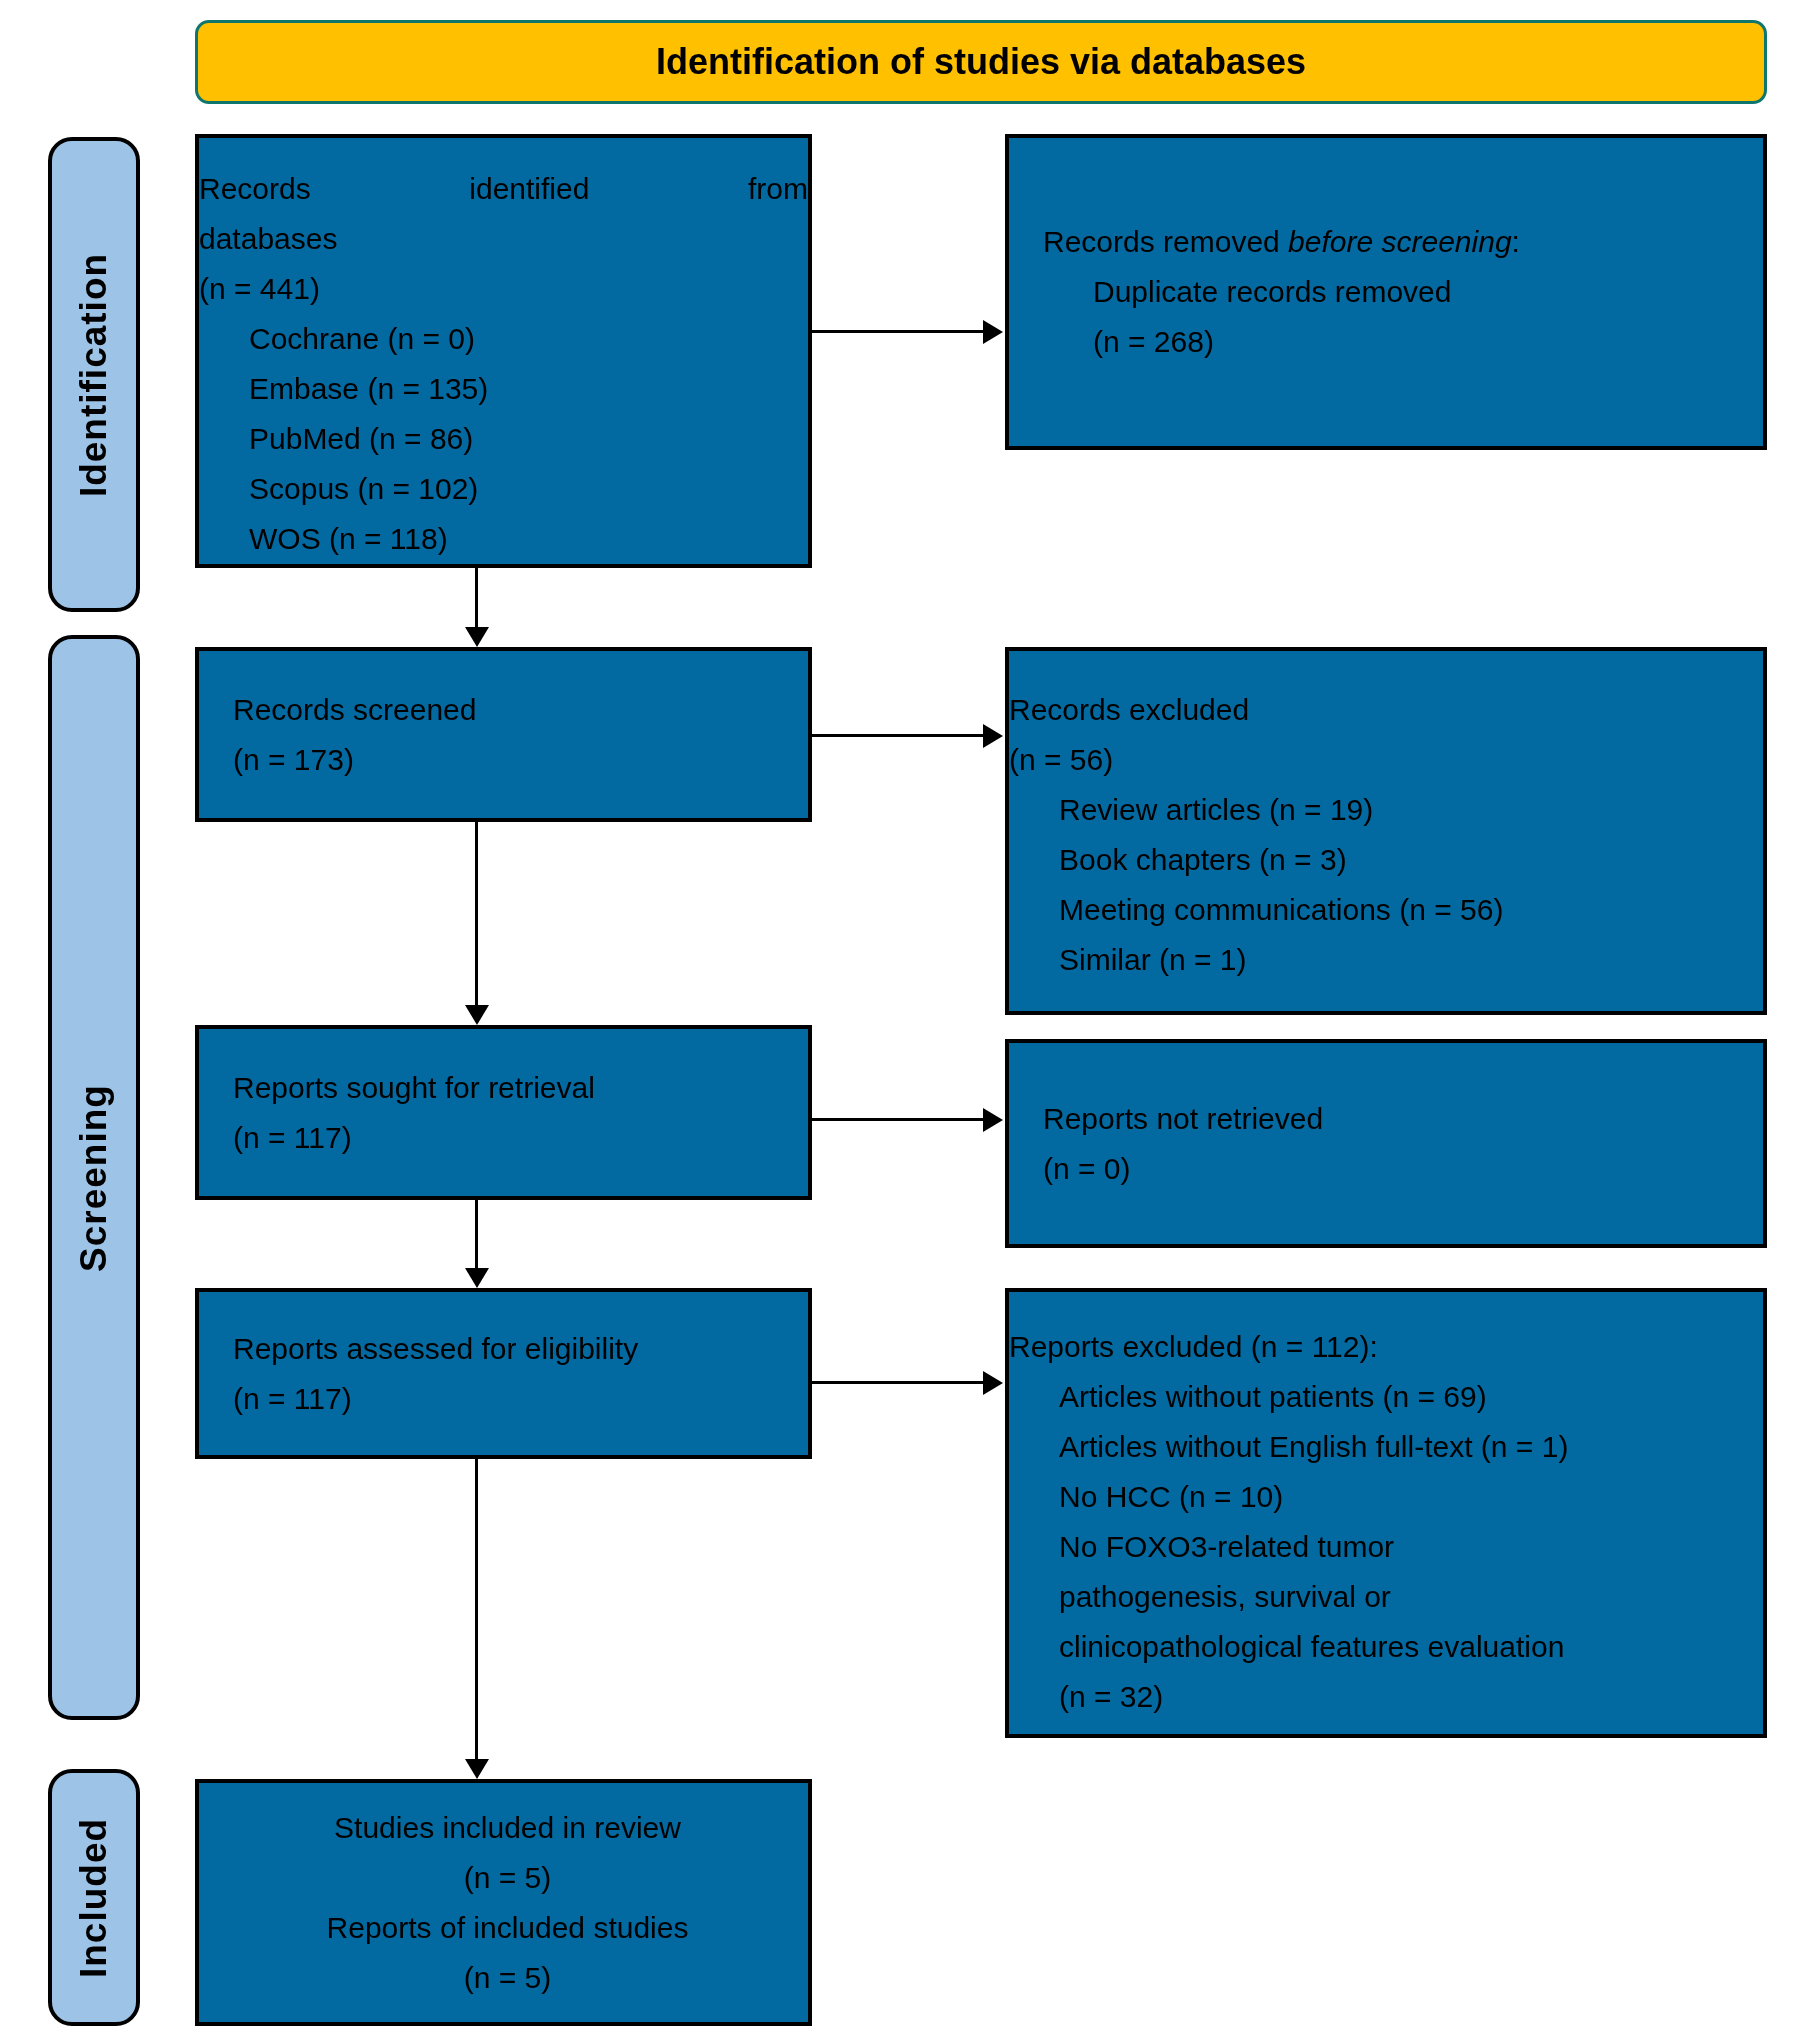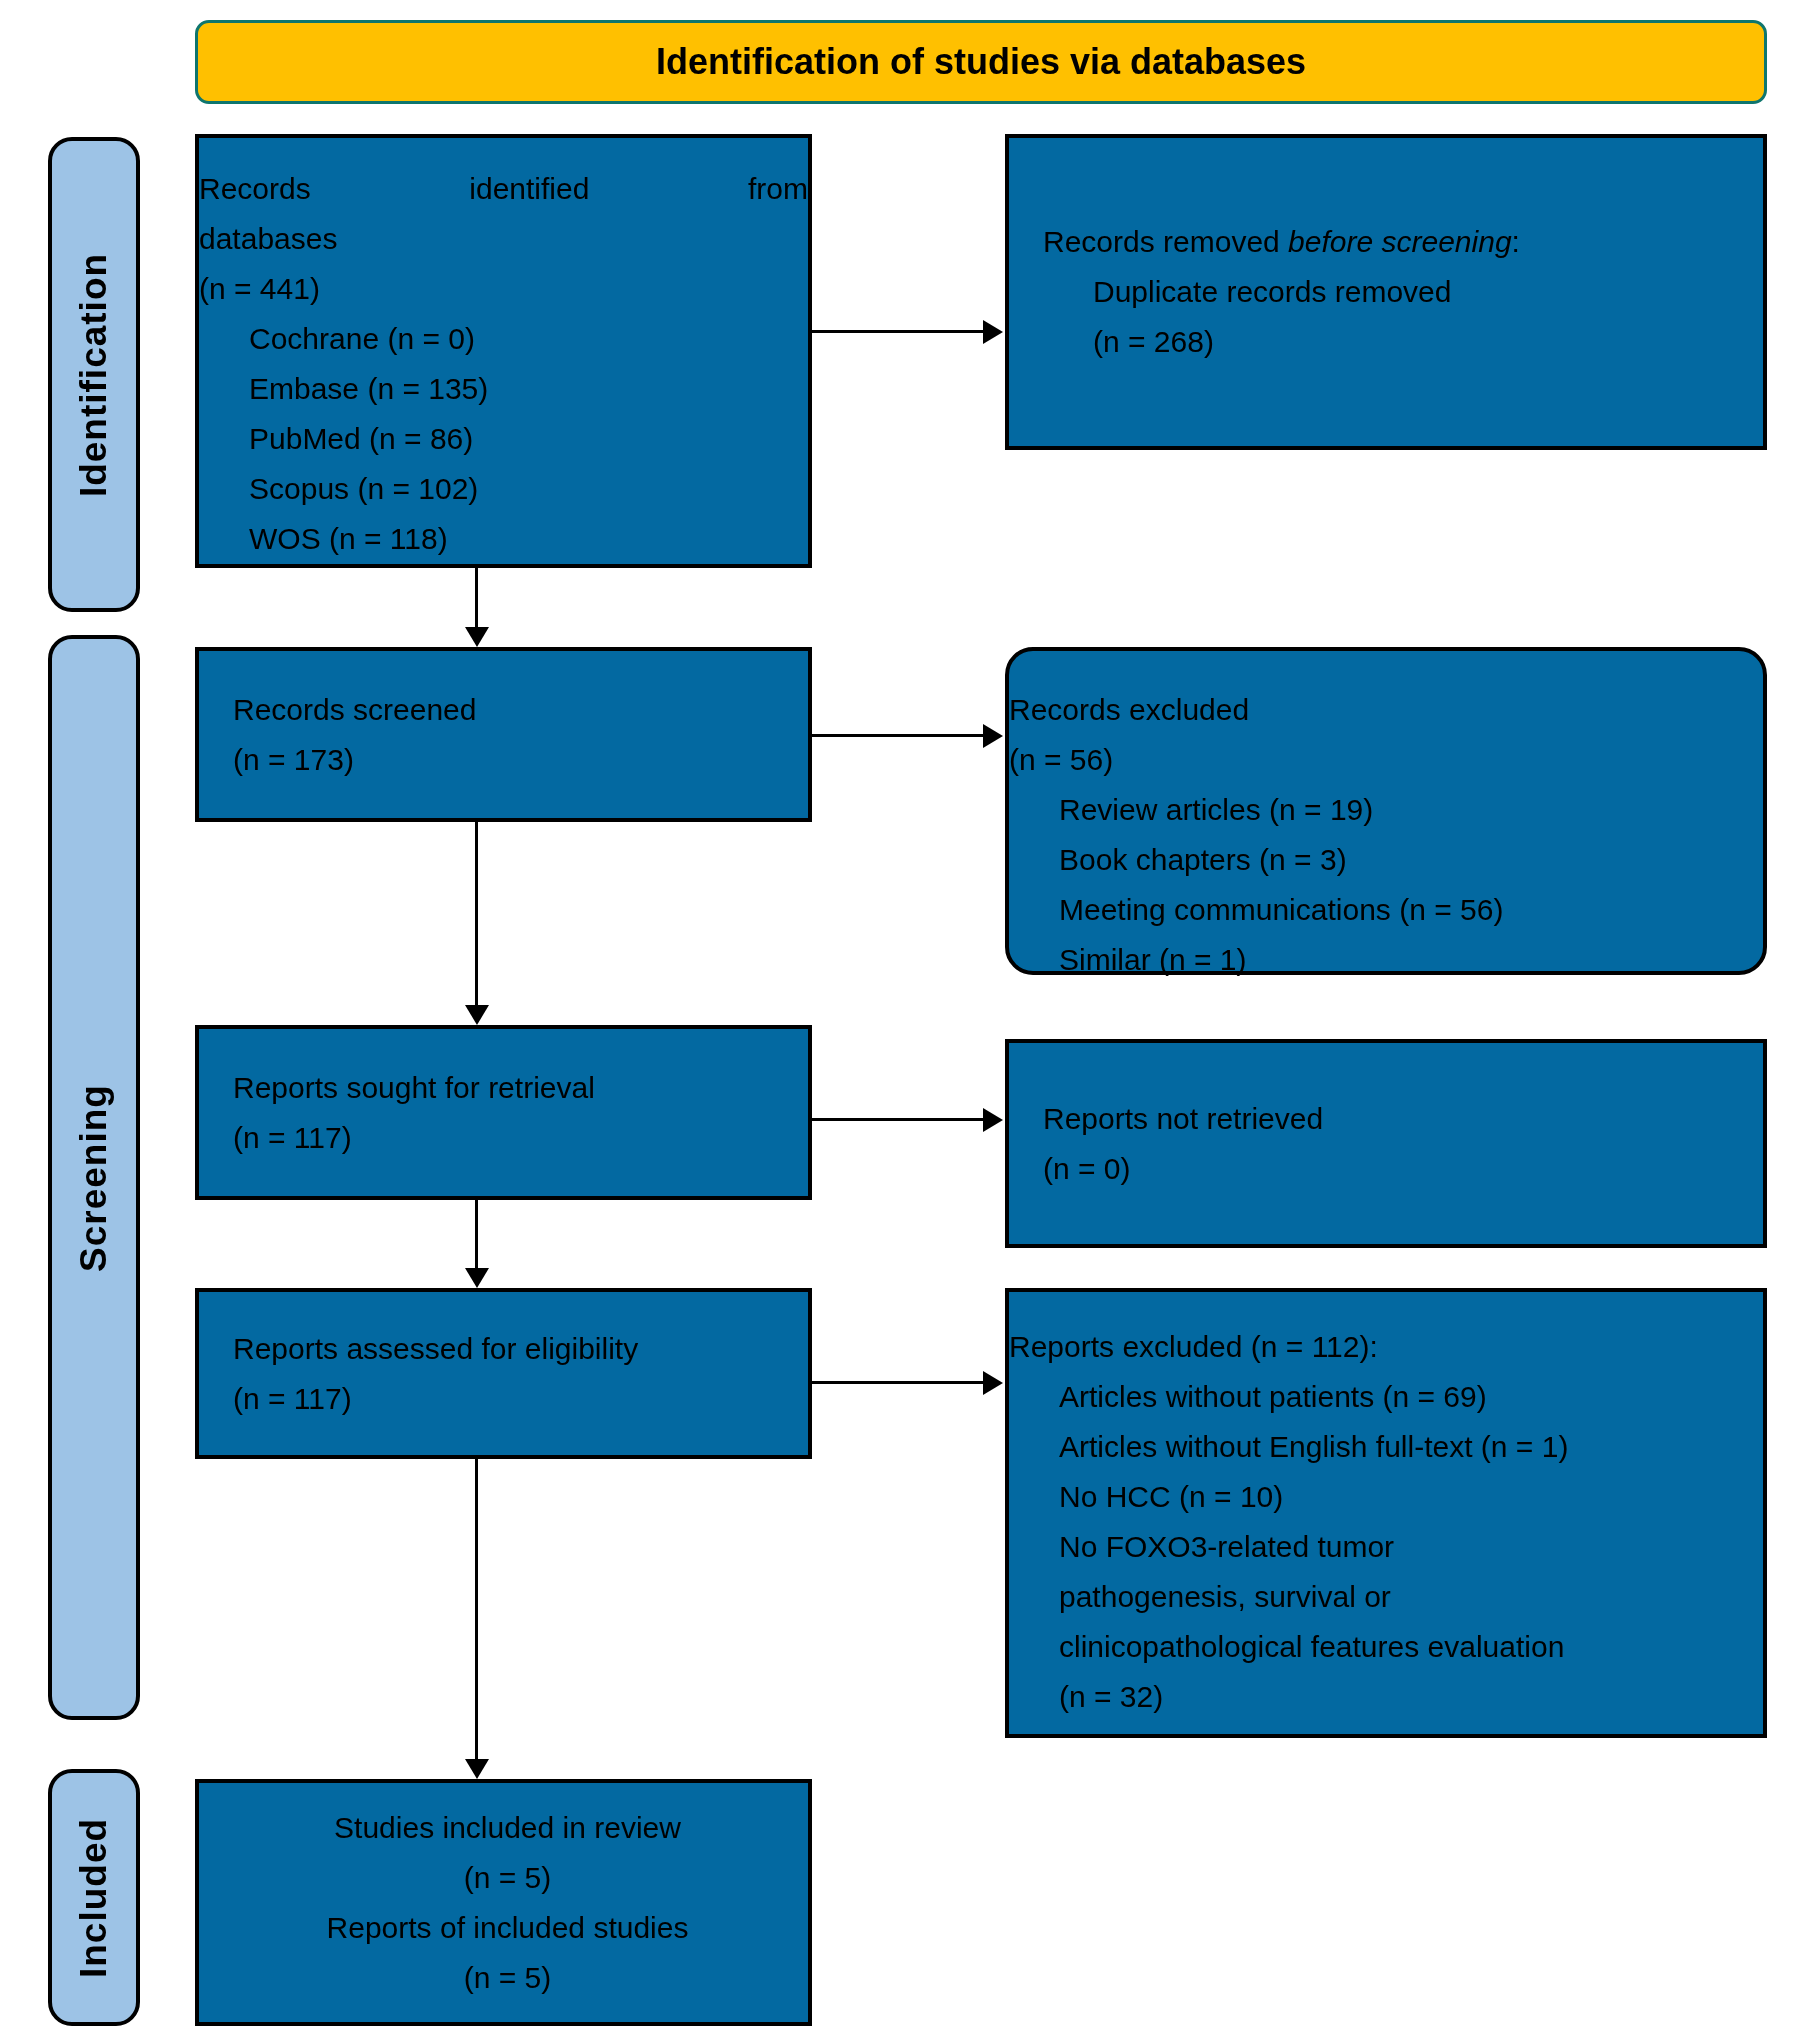--- a/index.html
+++ b/index.html
@@ -34,21 +34,21 @@
   .box{
     position:absolute;background:#0369a1;border:4px solid #000;box-sizing:border-box;
     font-size:30px;line-height:50px;
   }
   .col1{left:195px;width:617px;}
   .col2{left:1005px;width:762px;}
   .box-center{display:flex;flex-direction:column;justify-content:center;padding:0 26px 0 34px;}
   .box1{top:134px;height:434px;padding-top:26px;}
   .box2{top:134px;height:316px;}
   .box3{top:647px;height:175px;}
-  .box4{top:647px;height:328px;padding-top:34px;border-radius:28px;}
+  .box4{top:647px;height:368px;padding-top:34px;}
   .box5{top:1025px;height:175px;justify-content:center;}
   .box6{top:1039px;height:209px;}
   .box7{top:1288px;height:171px;}
   .box8{top:1288px;height:450px;padding-top:30px;}
   .box9{top:1779px;height:247px;align-items:center;}
   .jline{text-align:justify;text-align-last:justify;}
   .indent{padding-left:50px;}
   .prewrap{white-space:pre-line;}
   .it{font-style:italic;}
   

